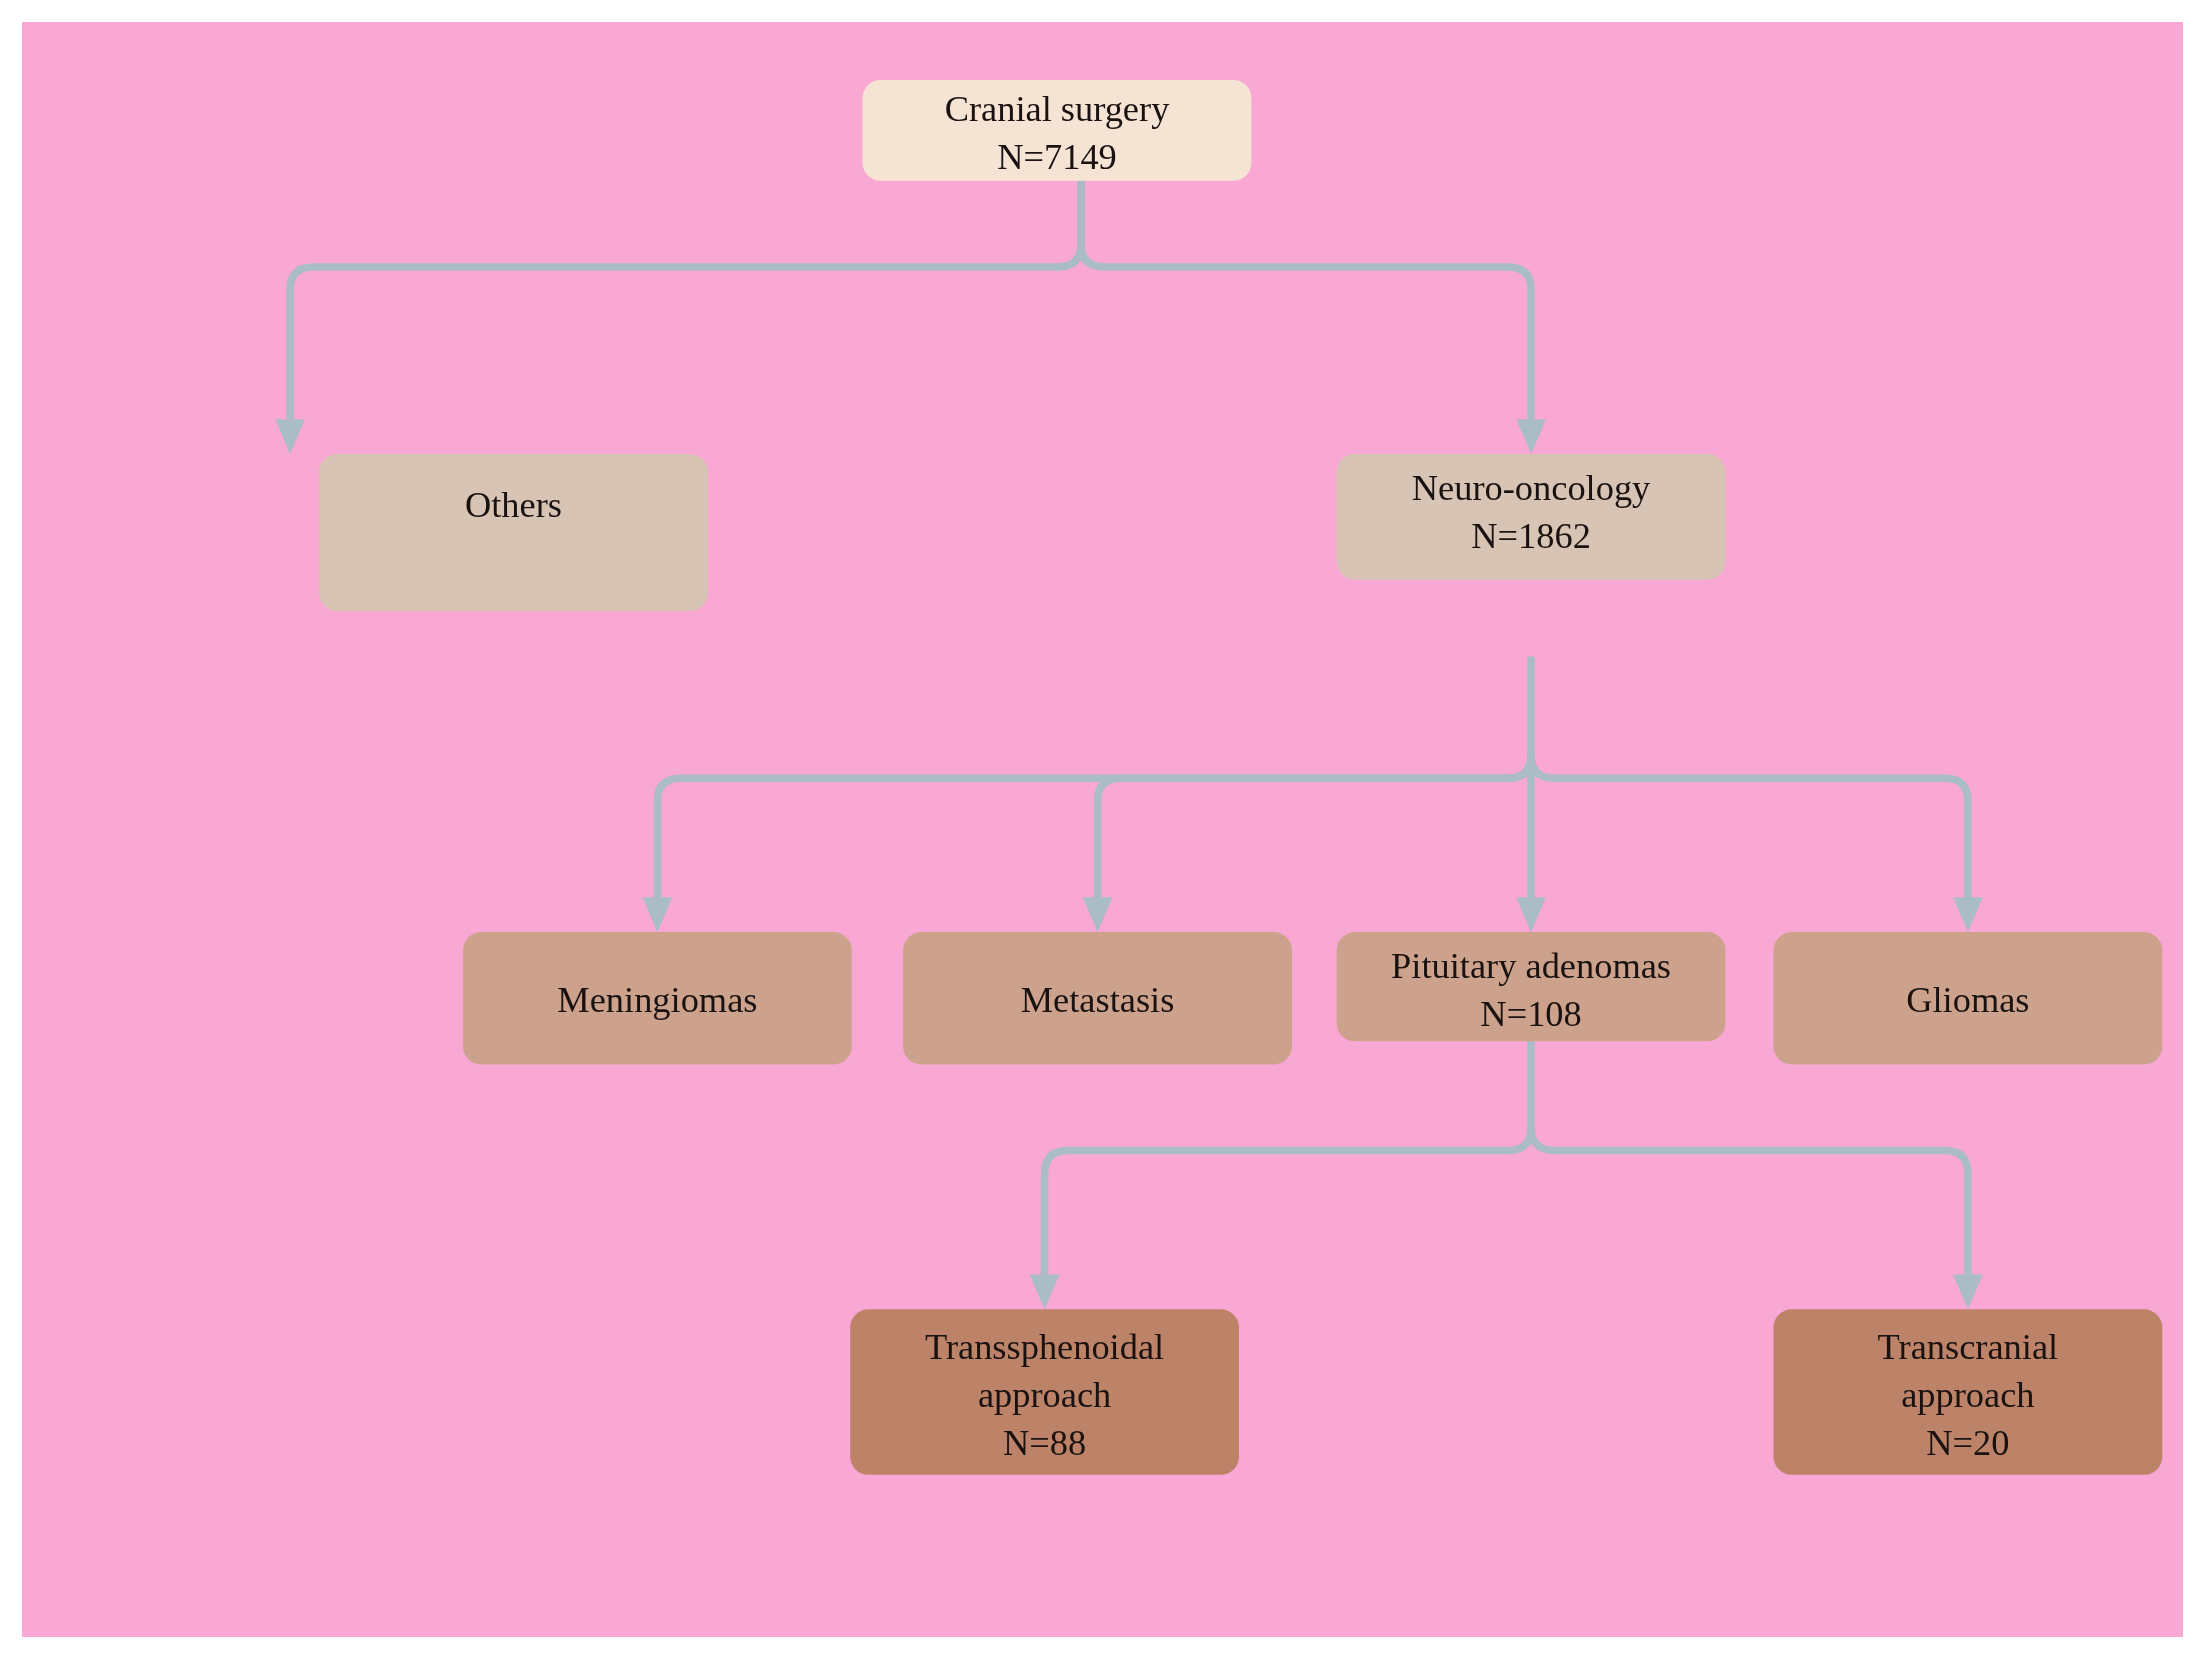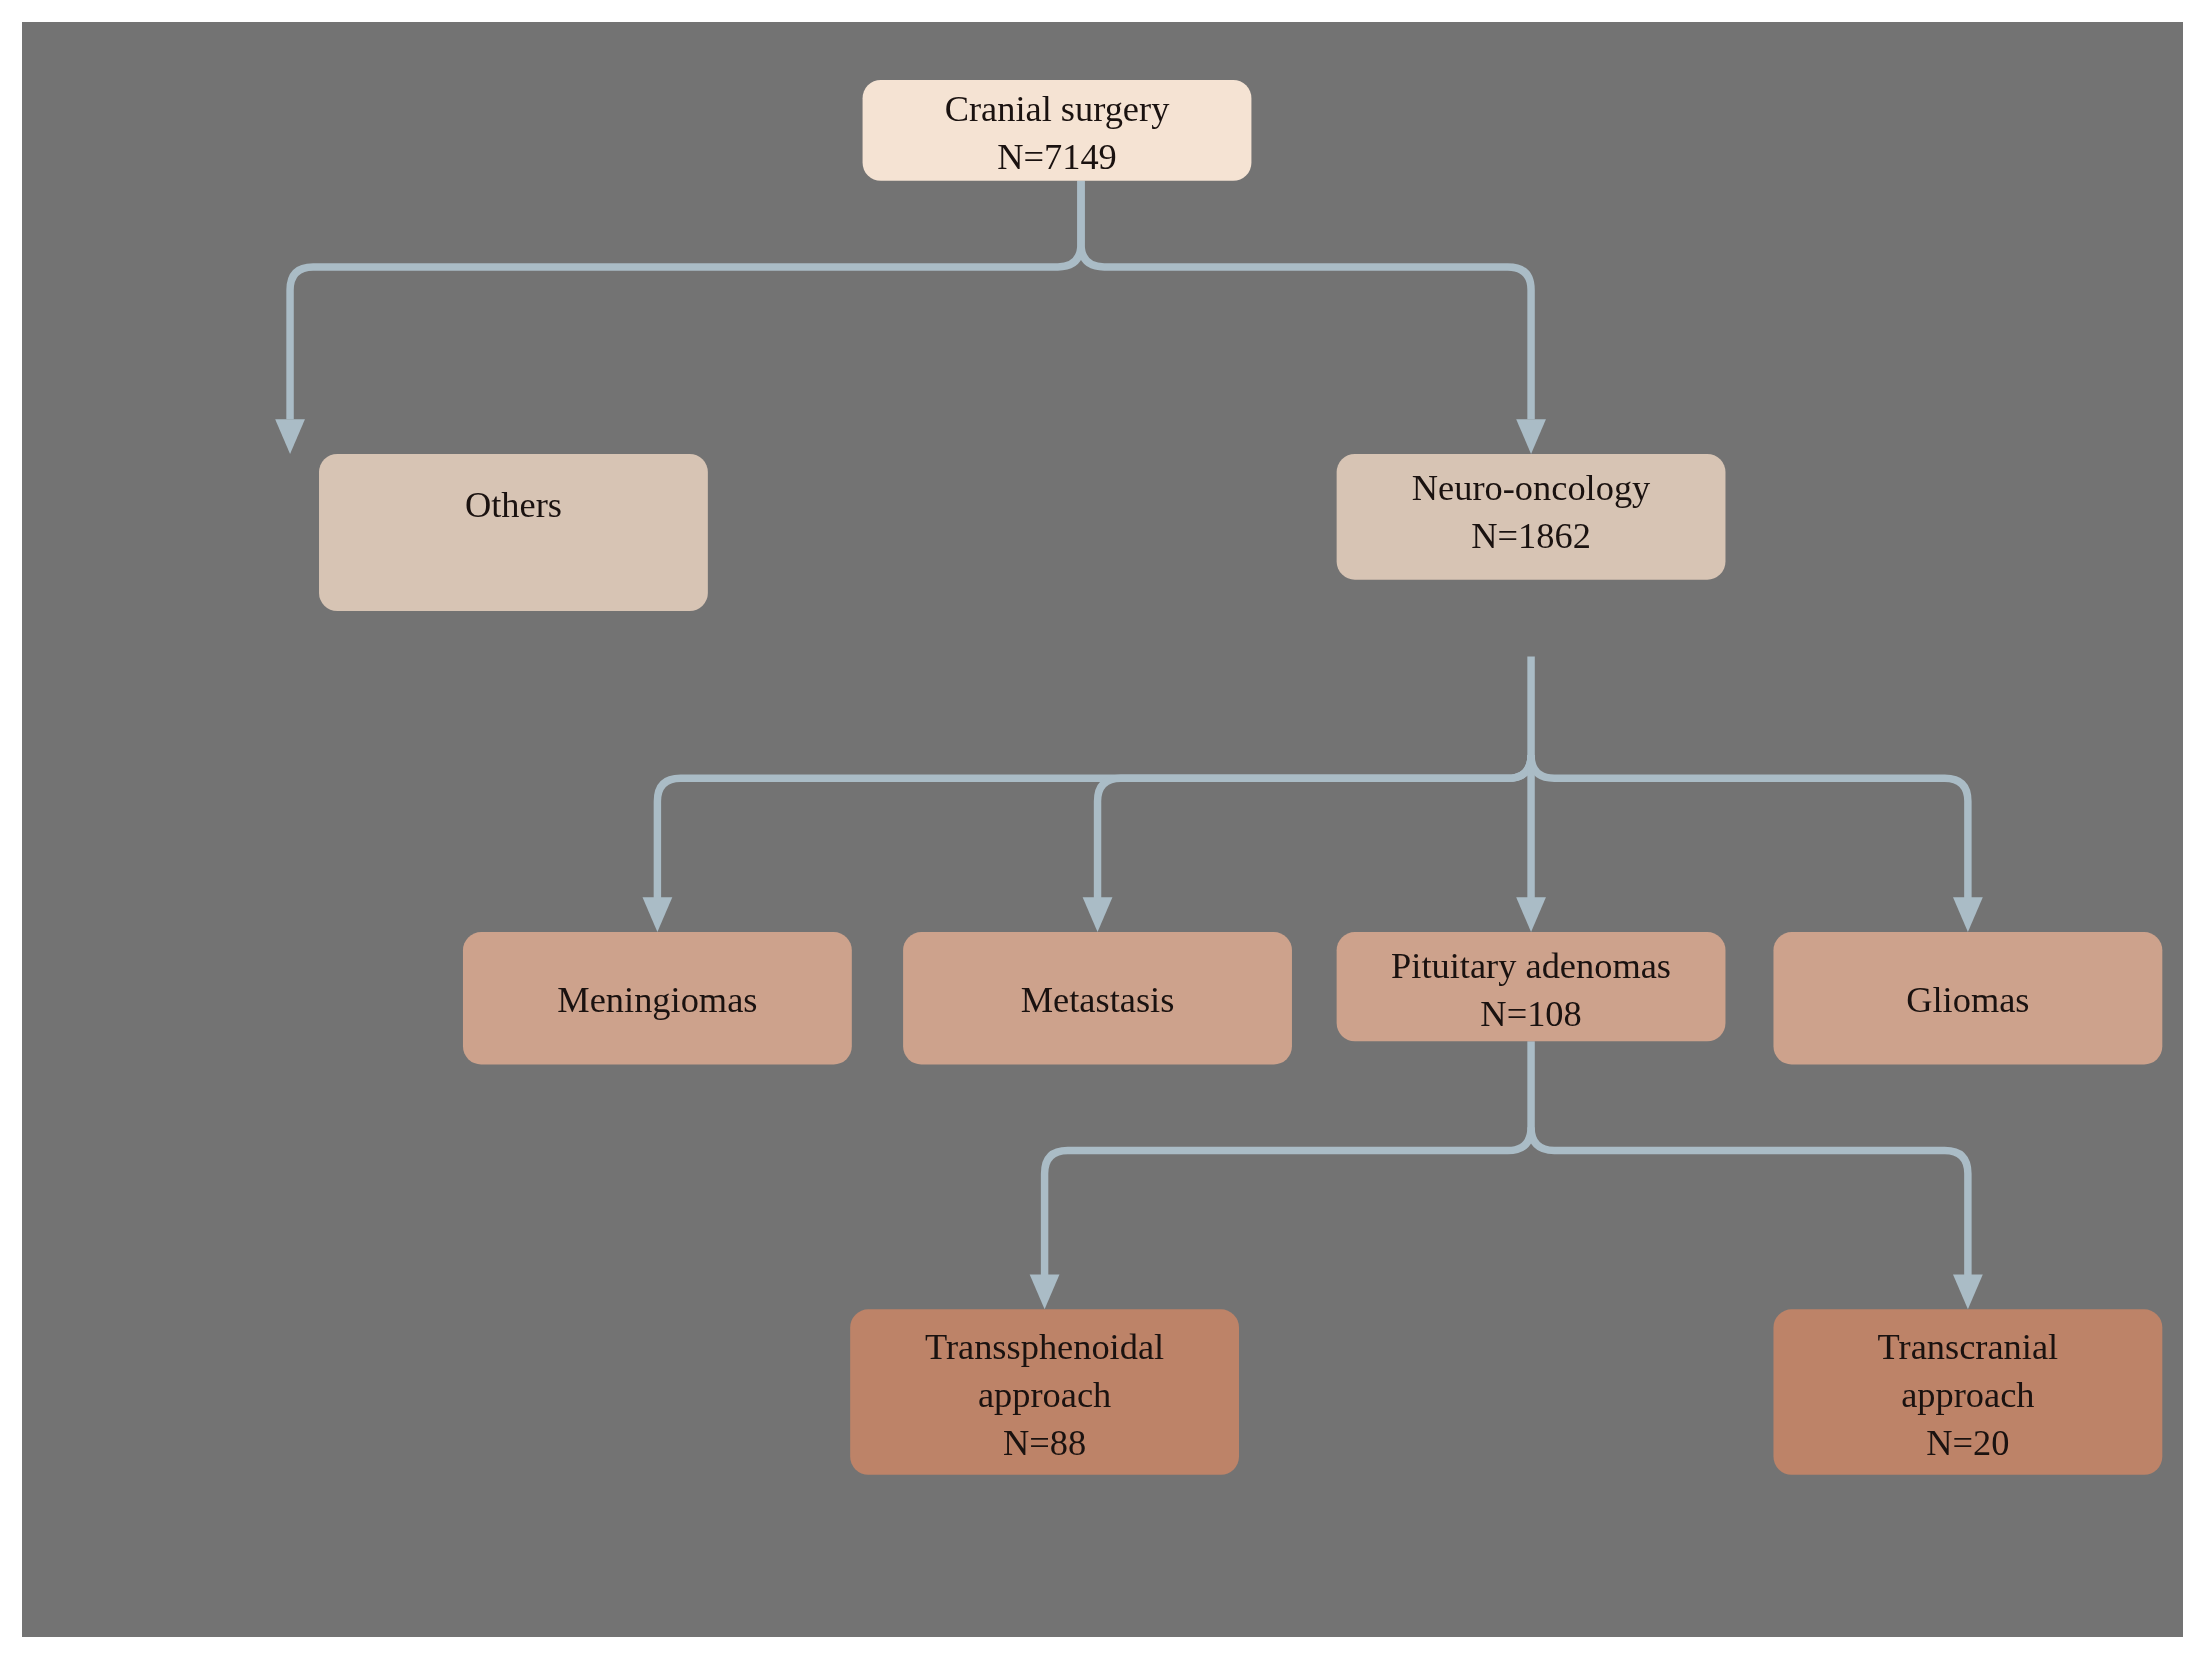--- a/index.html
+++ b/index.html
@@ -12,21 +12,21 @@
     height: 1663px;
     font-family: "Liberation Serif", "DejaVu Serif", serif;
     overflow: hidden;
   }
   #figure-canvas {
     position: absolute;
     left: 21.5px;
     top: 21.5px;
     width: 2161px;
     height: 1615px;
-    background: #737373;
+    background: #f9a8d4;
   }
   #flow-svg {
     display: block;
     width: 2161px;
     height: 1615px;
   }
   .node-box {
     stroke: none;
   }
   .node-label {

